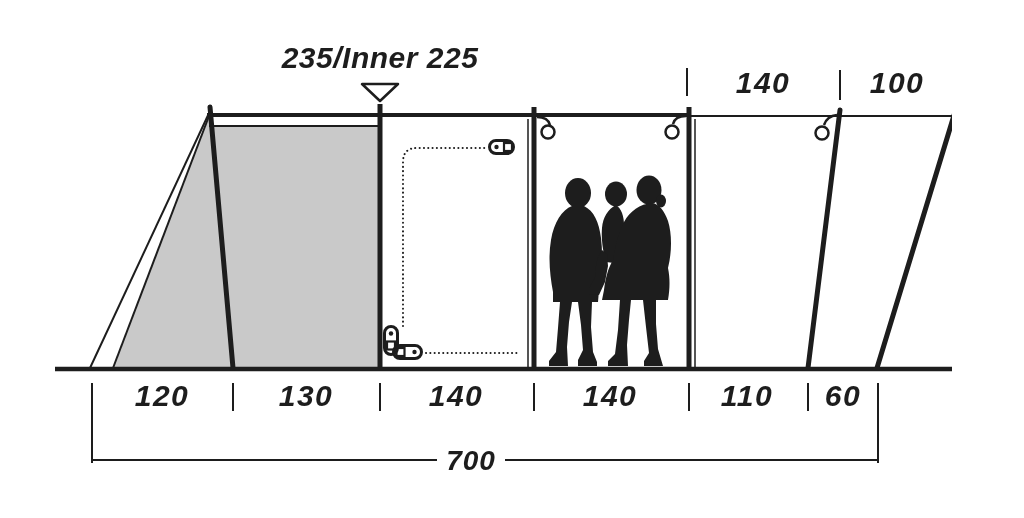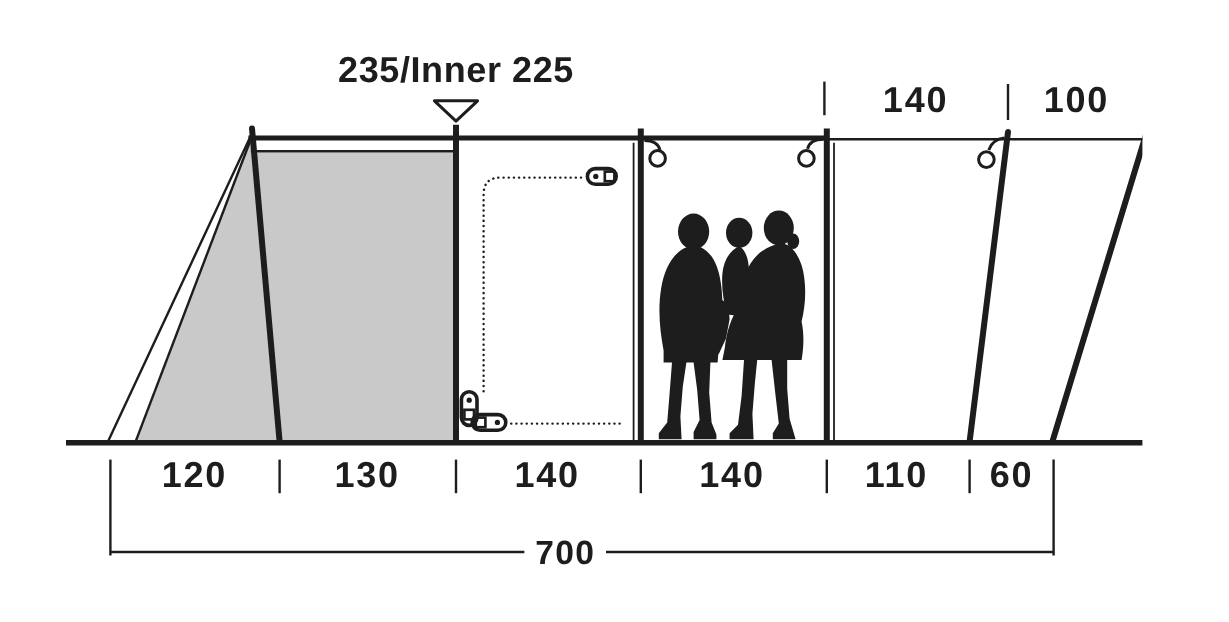--- a/index.html
+++ b/index.html
@@ -2,20 +2,21 @@
 <html><head>
 <meta charset="utf-8">
 <style>
   html,body{margin:0;padding:0;background:#fff;}
   .stage{
     position:relative;
     width:952px;height:518px;
     background:#ffffff;
     font-family:"Liberation Sans", sans-serif;
     overflow:hidden;
+    font-style:italic;
   }
   svg{display:block;}
   .ln{stroke:#1d1d1d;fill:none;}
   .dim-label{
     font-family:"Liberation Sans", sans-serif;
     font-weight:700;
     font-size:30px;
     letter-spacing:1.5px;
     fill:#1d1d1d;
     text-anchor:middle;

